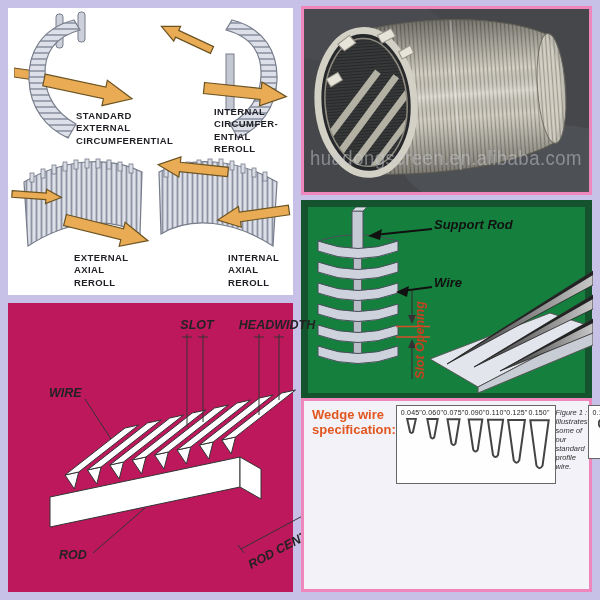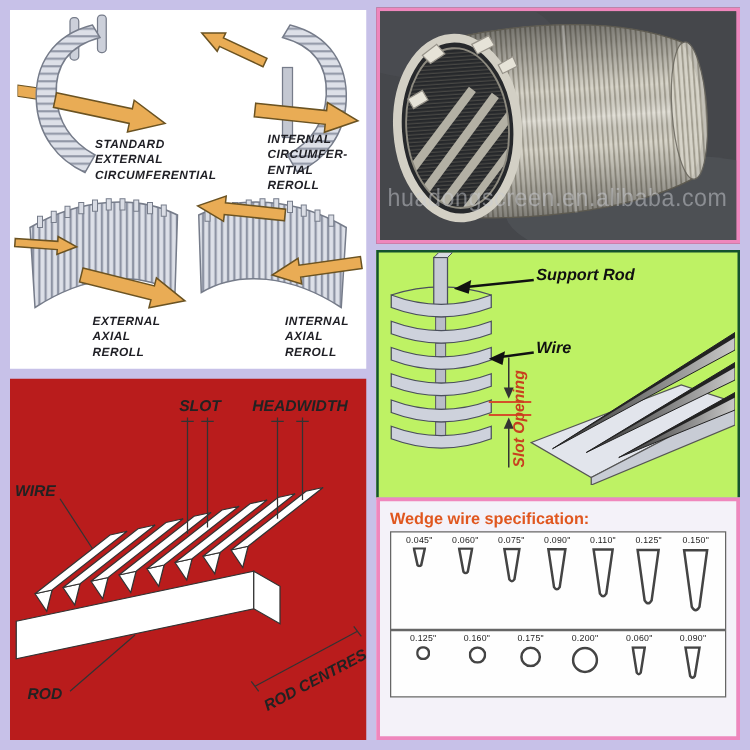--- a/index.html
+++ b/index.html
@@ -1,24 +1,24 @@
 <!DOCTYPE html>
 <html><head>
 <meta charset="utf-8">
 <style>
   html,body{margin:0;padding:0;}
   body{width:600px;height:600px;font-family:"Liberation Sans",sans-serif;background:#c7c1e8;}
   #canvas{position:relative;width:600px;height:600px;background:#c7c1e8;overflow:hidden;}
   .tile{position:absolute;box-sizing:border-box;}
-  #tileA{left:8px;top:8px;width:285px;height:287px;background:#ffffff;font-style:italic;}
-  #tileD{left:8px;top:303px;width:285px;height:289px;background:#b91c1c;}
+  #tileA{left:8px;top:8px;width:285px;height:287px;background:#ffffff;}
+  #tileD{left:8px;top:303px;width:285px;height:289px;background:#be185d;padding-left:37px;}
   #tileB{left:301px;top:6px;width:291px;height:189px;border:3px solid #ef87bd;background:#45474b;}
-  #tileC{left:301px;top:200px;width:291px;height:200px;border:2px solid #14532d;background:#bef264;}
+  #tileC{left:301px;top:200px;width:291px;height:200px;border:7px solid #14532d;background:#15803d;}
   #tileE{left:301px;top:398px;width:291px;height:194px;border:3px solid #ef87bd;background:#f4f2f9;
-         padding:4px 8px;display:flex;flex-direction:column;}
+         padding:4px 8px;display:flex;}
   .sub{position:absolute;}
   .reroll-label{position:absolute;font-size:9.5px;font-weight:bold;color:#1e1e24;
                 line-height:1.3;letter-spacing:.4px;white-space:pre-line;}
   
   .spec-heading{font-size:13px;font-weight:bold;color:#e0571f;margin:2px 0 3px;}
   .spec-box{background:#fefefe;border:1px solid #666;display:flex;justify-content:space-around;
             align-items:flex-start;padding:3px 4px 2px;}
   #wedgeBox{height:72px;}
   #rodBox{height:47px;}
   .spec-item{display:flex;flex-direction:column;align-items:center;}
@@ -317,20 +317,21 @@
           </svg>
       </div>
       <div class="spec-item">
         <span class="spec-size">0.150"</span>
         <svg width="23" height="54" viewBox="0 0 30 50" preserveAspectRatio="none">
             <path d="M3,2 L27,2 L19,44 Q15,49 11,44 Z" fill="#fff" stroke="#444" stroke-width="2" vector-effect="non-scaling-stroke"></path>
           </svg>
       </div>
     </div>
 
+    <div class="spec-caption">Figure 1 : Illustrates some of our standard profile wire.</div>
 
 
     <div class="spec-box" id="rodBox">
       <div class="spec-item">
         <span class="spec-size">0.125"</span>
         <svg width="11" height="11" viewBox="0 0 30 30">
             <circle cx="15" cy="15" r="13" fill="#fff" stroke="#444" stroke-width="2" vector-effect="non-scaling-stroke"></circle>
           </svg>
       </div>
       <div class="spec-item">

